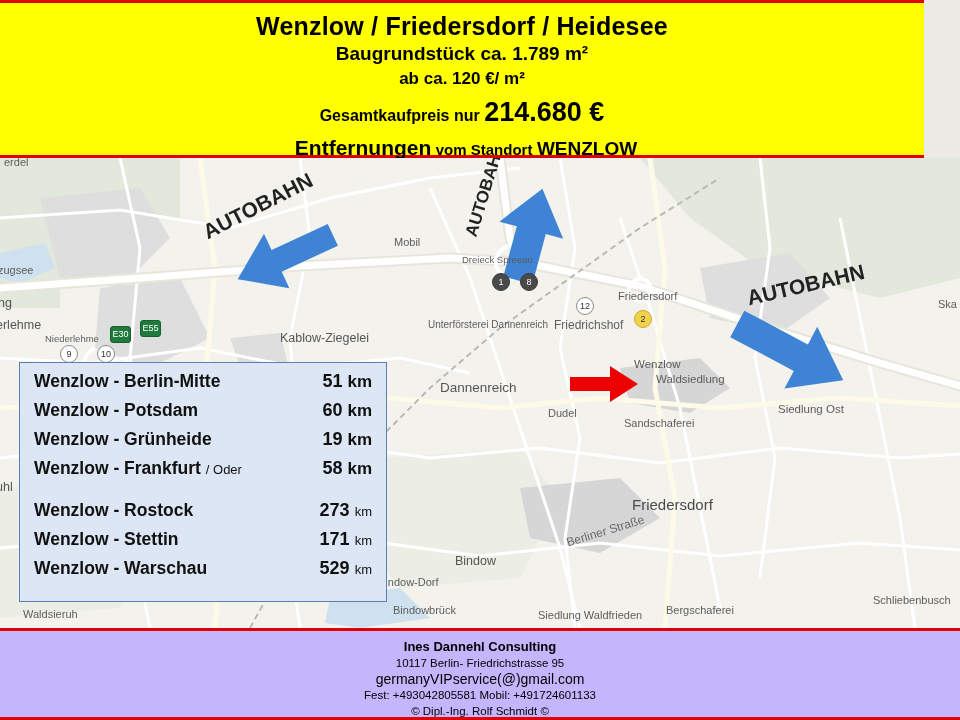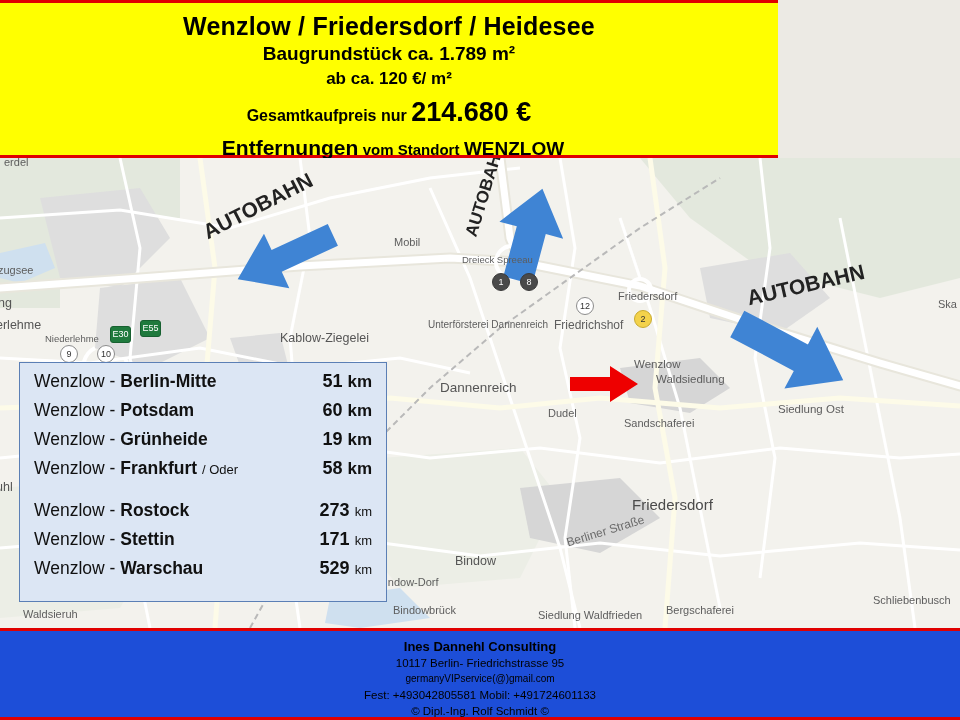--- a/index.html
+++ b/index.html
@@ -15,21 +15,21 @@
     width: 960px;
     height: 720px;
     overflow: hidden;
     background: #eceae4;
   }
 
   
   .header {
     position: absolute;
     left: 0; top: 0;
-    width: 778px;
+    width: 924px;
     height: 158px;
     background: #ffff00;
     border-bottom: 3px solid #e00000;
     border-top: 3px solid #e00000;
     box-sizing: border-box;
     text-align: center;
     color: #000;
   }
   .hdr-title {
     font-size: 25px;
@@ -66,31 +66,31 @@
   .hdr-dist .a { font-size: 21px; margin-left: 8px; }
   .hdr-dist .b { font-size: 15px; }
   .hdr-dist .c { font-size: 19px; }
 
   
   .footer {
     position: absolute;
     left: 0; bottom: 0;
     width: 960px;
     height: 92px;
-    background: #1d4ed8;
+    background: #c4b5fd;
     border-top: 3px solid #e00000;
     border-bottom: 3px solid #e00000;
     box-sizing: border-box;
     text-align: center;
     color: #000;
     padding-top: 7px;
   }
   .f1 { font-size: 13px; font-weight: bold; line-height: 17px; }
   .f2 { font-size: 11.5px; line-height: 16px; }
-  .f3 { font-size: 10px; line-height: 16px; }
+  .f3 { font-size: 14px; line-height: 16px; }
   .f4 { font-size: 11.5px; line-height: 16px; }
   .f5 { font-size: 11.5px; line-height: 16px; }
 
   
   .map {
     position: absolute;
     left: 0; top: 158px;
     width: 960px;
     height: 470px;
     background: #f2f1ec;
@@ -146,21 +146,21 @@
     padding: 0 14px 0 14px;
   }
   .dist-row.gap { height: 13px; }
   .dist-name {
     flex: 1;
     font-size: 17.5px;
     font-weight: bold;
     color: #111;
     white-space: nowrap;
   }
-  .dist-name .lead { font-weight: normal; }
+  .dist-name .lead { font-weight: bold; }
   .dist-name .oder { font-size: 13px; font-weight: normal; }
   .dist-val {
     width: 92px;
     text-align: right;
     font-size: 18px;
     font-weight: bold;
     color: #111;
     white-space: nowrap;
   }
   .dist-val .unit-sm { font-size: 13px; font-weight: normal; }

